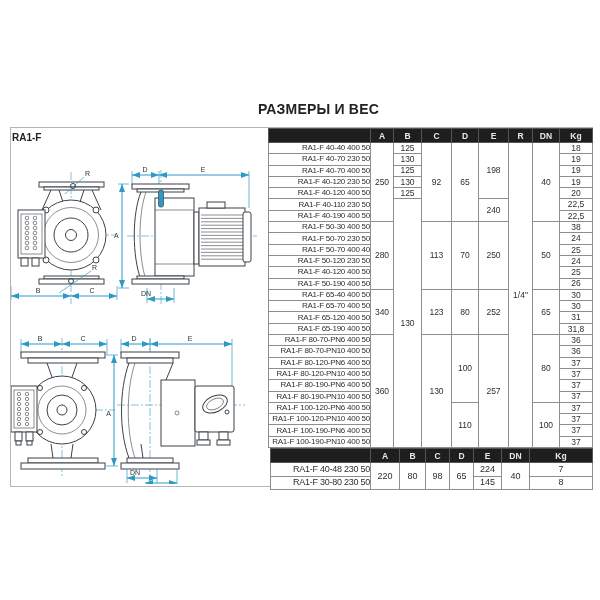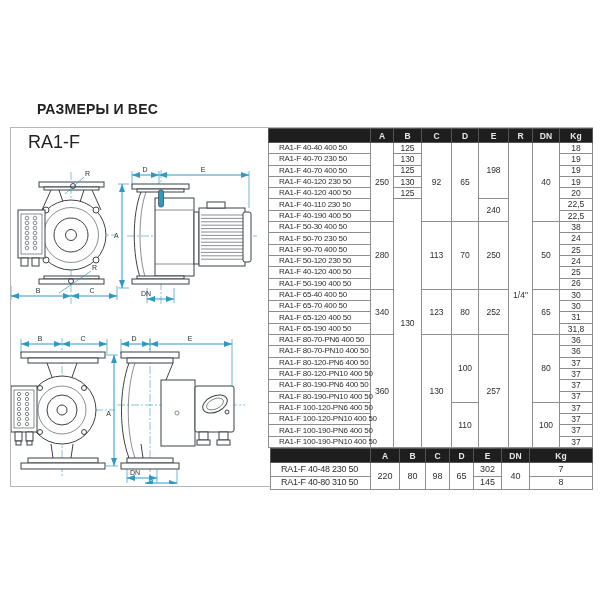--- a/index.html
+++ b/index.html
@@ -1,36 +1,36 @@
 <!DOCTYPE html>
 <html><head>
 <meta charset="utf-8">
 <style>
   html,body{margin:0;padding:0;background:#fff;}
   #page{position:relative;width:600px;height:600px;background:#ffffff;overflow:hidden;
         font-family:"Liberation Sans",sans-serif;color:#2b2b2b;}
-  #title{position:absolute;left:0;right:0;top:101px;
+  #title{position:absolute;left:0;right:0;top:101px;text-align:center;
          font-size:14px;font-weight:bold;color:#222;letter-spacing:.2px;margin-left:37px;}
   #frame{position:absolute;left:10px;top:127px;width:581px;height:358px;
          border:1px solid #b5b5b5;}
-  #model-label{position:absolute;left:28px;top:132px;font-size:18px;font-weight:normal;color:#222;}
+  #model-label{position:absolute;left:12px;top:132px;font-size:10px;font-weight:bold;color:#222;}
   #drawing-svg{position:absolute;left:11px;top:128px;}
 
   .tbl{border-collapse:collapse;table-layout:fixed;background:#fff;}
   .tbl th{background:#1e1e1e;color:#e8e8e8;font-weight:bold;font-size:8.5px;
           height:13px;padding:0;border:1px solid #555;}
   .tbl td{border:1px solid #8e8e8e;font-size:8.5px;text-align:center;padding:0;
           color:#2e2e2e;line-height:1;}
   #main-table-wrap{position:absolute;left:268px;top:128px;width:324px;height:307px;}
   #main-table-wrap table{width:324px;height:307px;}
   #main-table-wrap td{height:10.3px;}
   #small-table-wrap{position:absolute;left:270px;top:448px;width:322px;height:40px;}
   #small-table-wrap table{width:322px;}
   #small-table-wrap td{height:12.5px;font-size:9px;}
-  .tbl td.model{text-align:left;padding-left:10px;font-size:8px;letter-spacing:-0.25px;white-space:nowrap;}
+  .tbl td.model{text-align:right;padding-left:3px;font-size:8px;letter-spacing:-0.25px;white-space:nowrap;}
 
   .ln{stroke:#3d4247;stroke-width:1;fill:none;}
   .lnf{stroke:#3d4247;stroke-width:1;fill:#ffffff;}
   .thin{stroke:#3d4247;stroke-width:.6;fill:none;}
   .dim{stroke:#2e9ac4;stroke-width:1;fill:none;}
   .ext{stroke:#2e9ac4;stroke-width:.7;fill:none;}
   .cl{stroke:#2e9ac4;stroke-width:.6;fill:none;stroke-dasharray:8 2 2 2;}
   .dlab{font-family:"Liberation Sans",sans-serif;font-size:7px;fill:#2b2f33;}
   .vent{fill:#2e9ac4;stroke:#3d4247;stroke-width:.7;}
 </style>
@@ -333,21 +333,21 @@
             <td rowspan="6">70</td>
             <td rowspan="6">250</td>
             <td rowspan="6">50</td>
             <td rowspan="1">38</td>
           </tr>
           <tr>
             <td class="model">RA1-F 50-70 230 50</td>
             <td rowspan="1">24</td>
           </tr>
           <tr>
-            <td class="model">RA1-F 90-70 400 50</td>
+            <td class="model">RA1-F 50-70 400 40</td>
             <td rowspan="1">25</td>
           </tr>
           <tr>
             <td class="model">RA1-F 50-120 230 50</td>
             <td rowspan="1">24</td>
           </tr>
           <tr>
             <td class="model">RA1-F 40-120 400 50</td>
             <td rowspan="1">25</td>
           </tr>
@@ -450,25 +450,25 @@
             <th>Kg</th>
           </tr>
         </thead>
         <tbody>
           <tr>
             <td class="model">RA1-F 40-48 230 50</td>
             <td rowspan="2">220</td>
             <td rowspan="2">80</td>
             <td rowspan="2">98</td>
             <td rowspan="2">65</td>
-            <td rowspan="1">302</td>
+            <td rowspan="1">224</td>
             <td rowspan="2">40</td>
             <td rowspan="1">7</td>
           </tr>
           <tr>
-            <td class="model">RA1-F 40-80 310 50</td>
+            <td class="model">RA1-F 30-80 230 50</td>
             <td rowspan="1">145</td>
             <td rowspan="1">8</td>
           </tr>
         </tbody>
       </table>
   </div>
 </div>
 
 </body></html>

